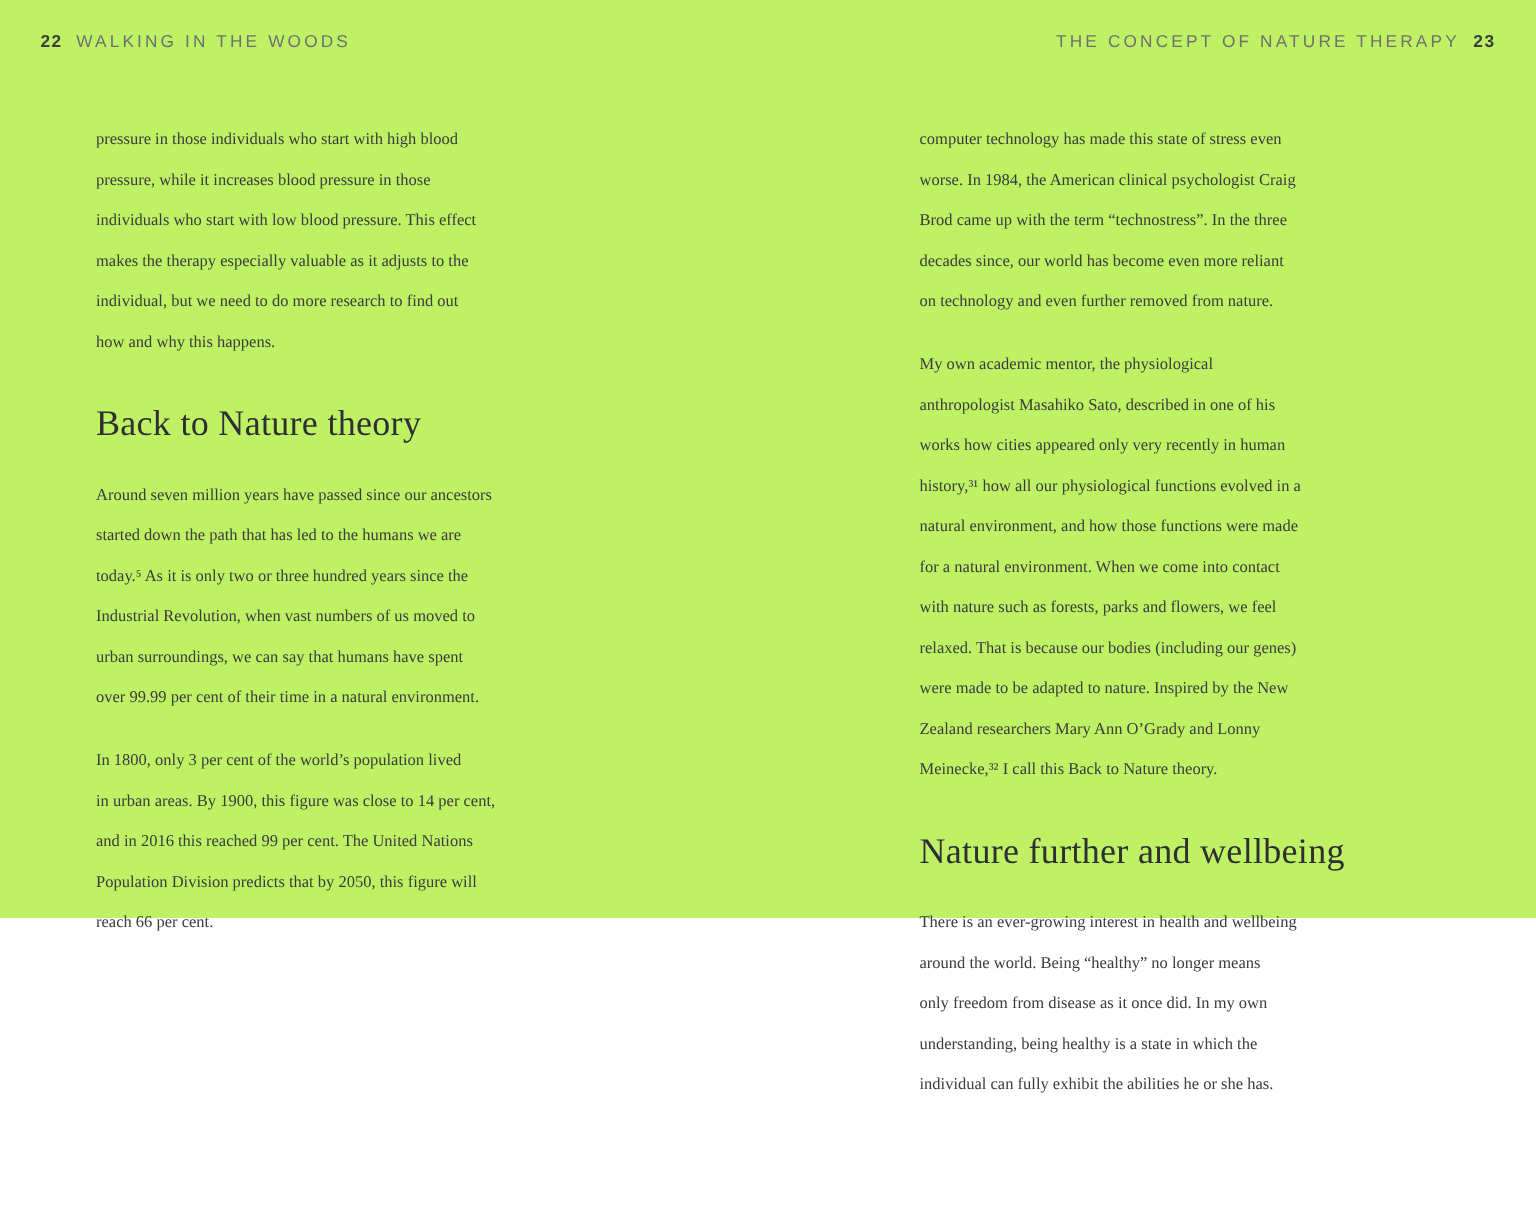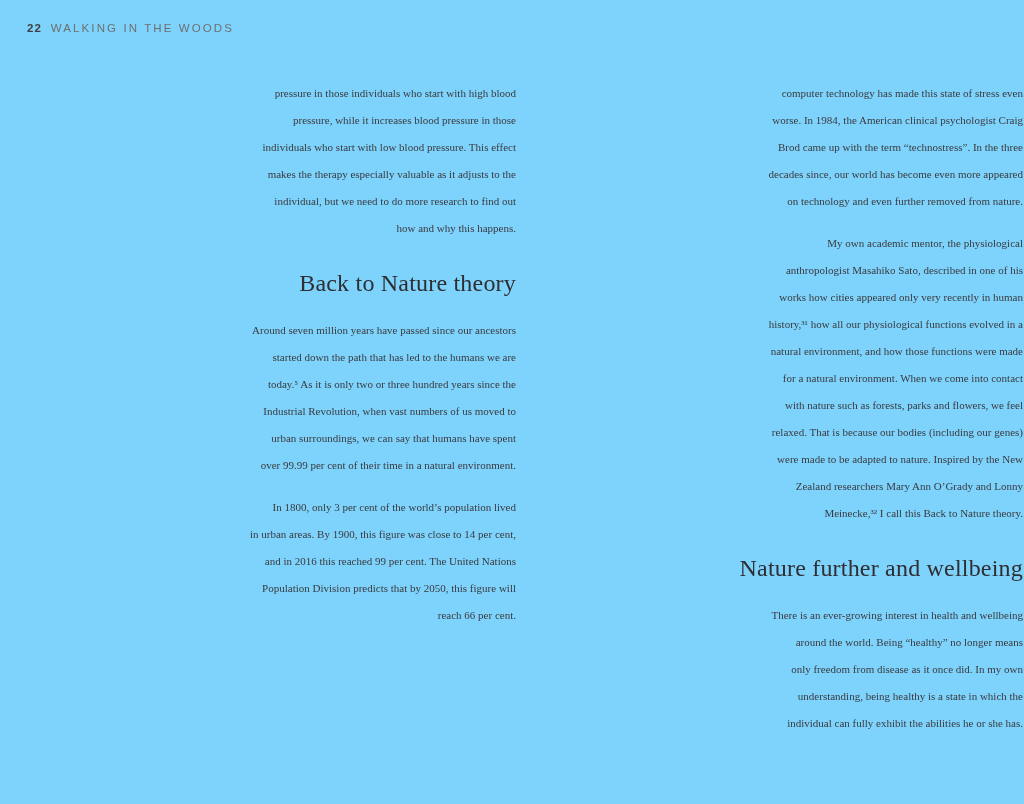--- a/index.html
+++ b/index.html
@@ -9,23 +9,22 @@
     height: 804px;
     background: #ffffff;
     overflow: hidden;
     font-family: "Liberation Serif", "DejaVu Serif", serif;
     color: #3b3a3e;
     position: relative;
   }
   .spread {
     position: relative;
     width: 1024px;
-    height: 804px;
-    background: #7dd3fc;
-    text-align: right;
+    height: 612px;
+    background: #bef264;
   }
   .running-head {
     position: absolute;
     top: 22px;
     font-family: "Liberation Sans", "DejaVu Sans", sans-serif;
     font-size: 11.5px;
     letter-spacing: 2.1px;
     color: #6f6f71;
     white-space: nowrap;
   }
@@ -63,20 +62,23 @@
 </style>
 </head>
 <body>
 
 <div class="spread">
 
   <header class="running-head running-head-left">
     <span class="pagenum">22</span><span class="head-title">WALKING IN THE WOODS</span>
   </header>
 
+  <header class="running-head running-head-right">
+    <span class="head-title">THE CONCEPT OF NATURE THERAPY</span><span class="pagenum">23</span>
+  </header>
 
   <main class="column left-column">
     <p>pressure in those individuals who start with high blood
 pressure, while it increases blood pressure in those
 individuals who start with low blood pressure. This effect
 makes the therapy especially valuable as it adjusts to the
 individual, but we need to do more research to find out
 how and why this happens.</p>
     <h2>Back to Nature theory</h2>
     <p>Around seven million years have passed since our ancestors
@@ -89,21 +91,21 @@
 in urban areas. By 1900, this figure was close to 14 per cent,
 and in 2016 this reached 99 per cent. The United Nations
 Population Division predicts that by 2050, this figure will
 reach 66 per cent.</p>
   </main>
 
   <main class="column right-column">
     <p>computer technology has made this state of stress even
 worse. In 1984, the American clinical psychologist Craig
 Brod came up with the term “technostress”. In the three
-decades since, our world has become even more appeared
+decades since, our world has become even more reliant
 on technology and even further removed from nature.</p>
     <p>My own academic mentor, the physiological
 anthropologist Masahiko Sato, described in one of his
 works how cities appeared only very recently in human
 history,³¹ how all our physiological functions evolved in a
 natural environment, and how those functions were made
 for a natural environment. When we come into contact
 with nature such as forests, parks and flowers, we feel
 relaxed. That is because our bodies (including our genes)
 were made to be adapted to nature. Inspired by the New

